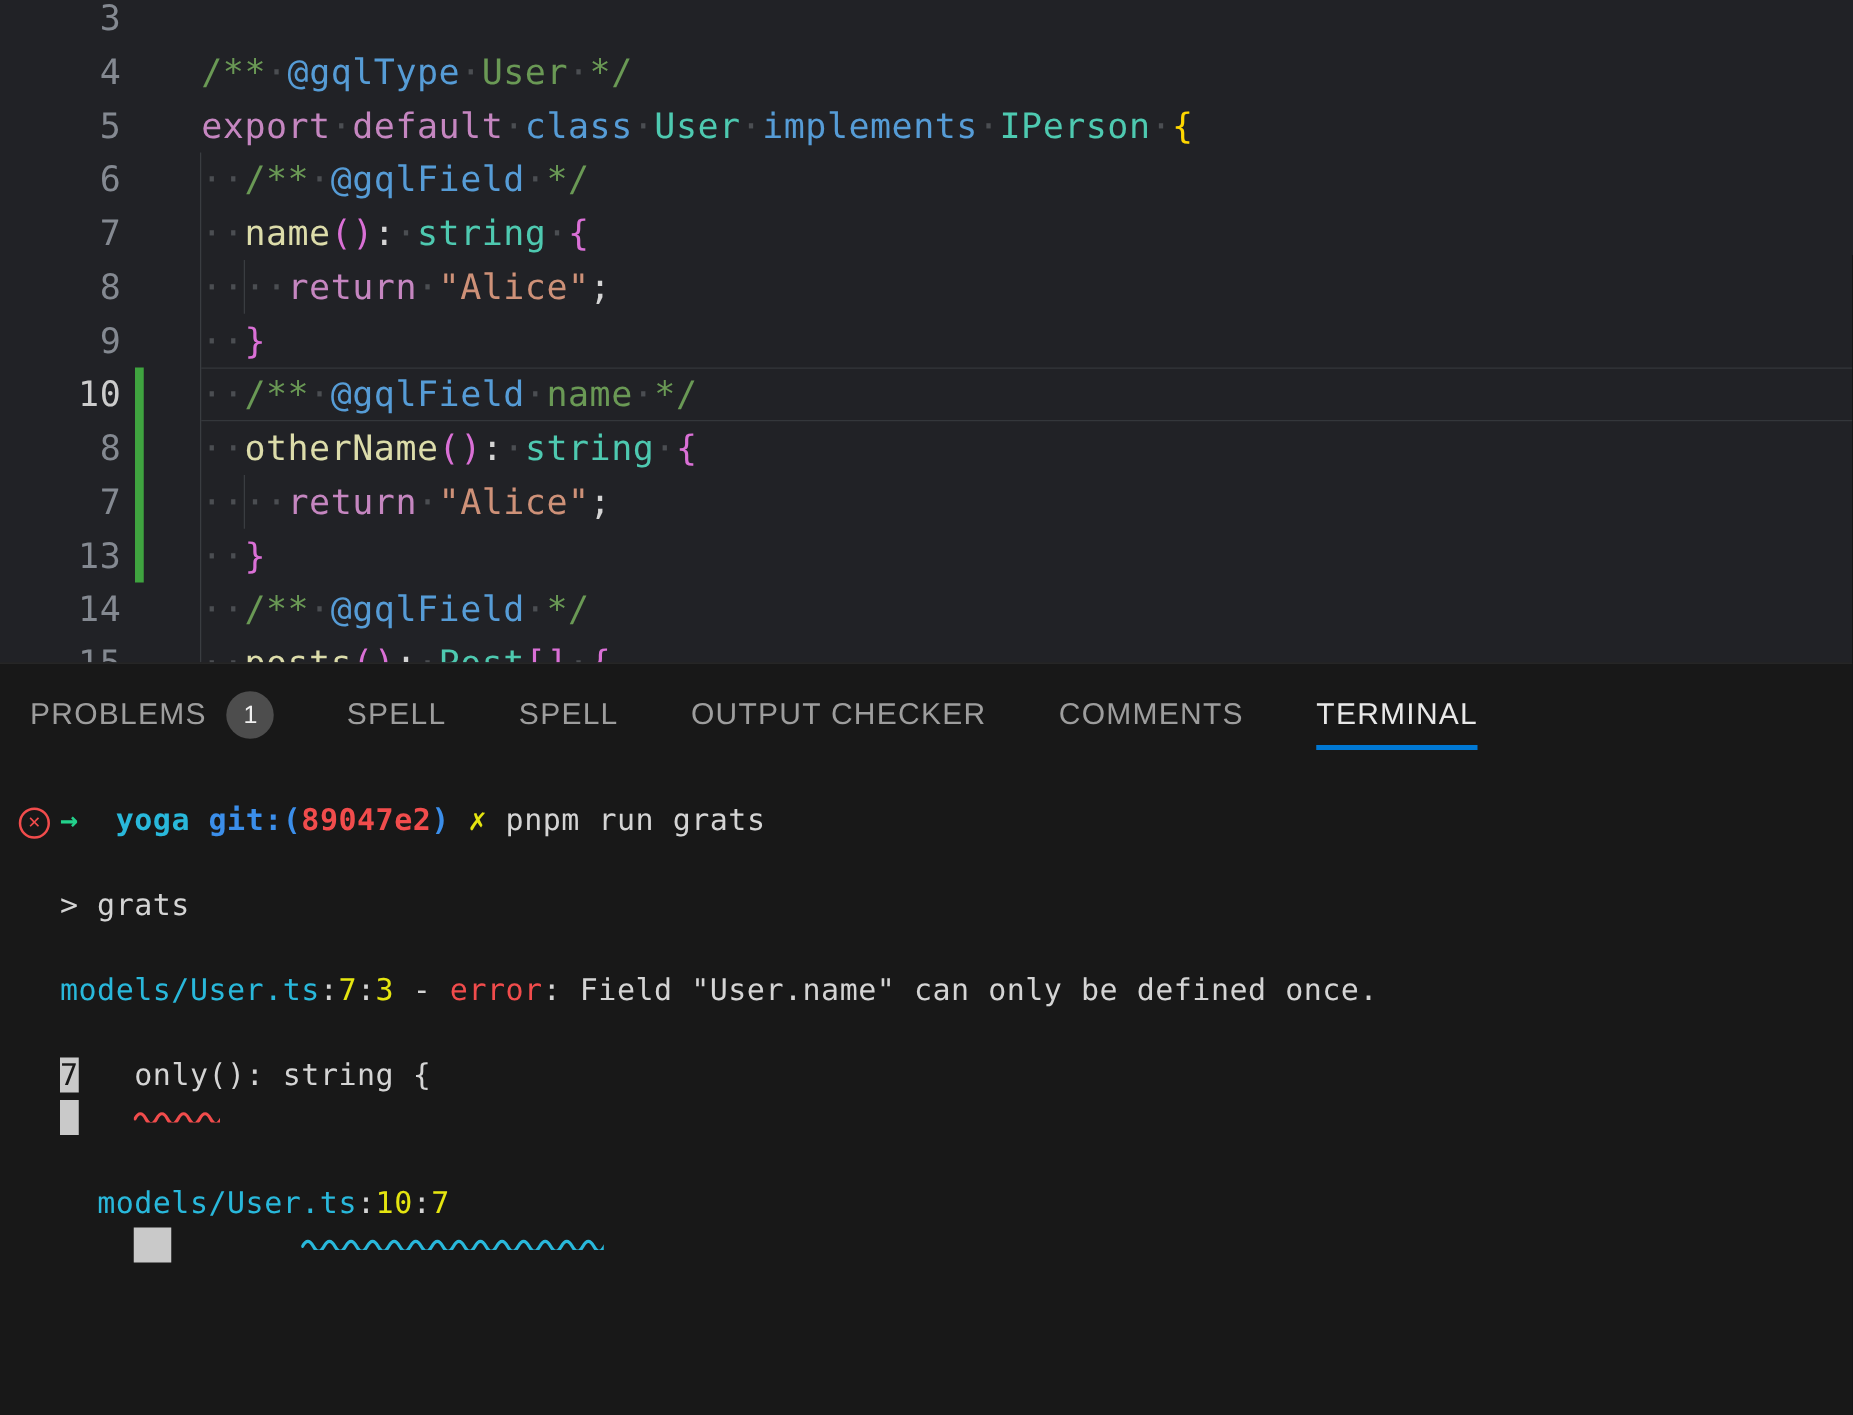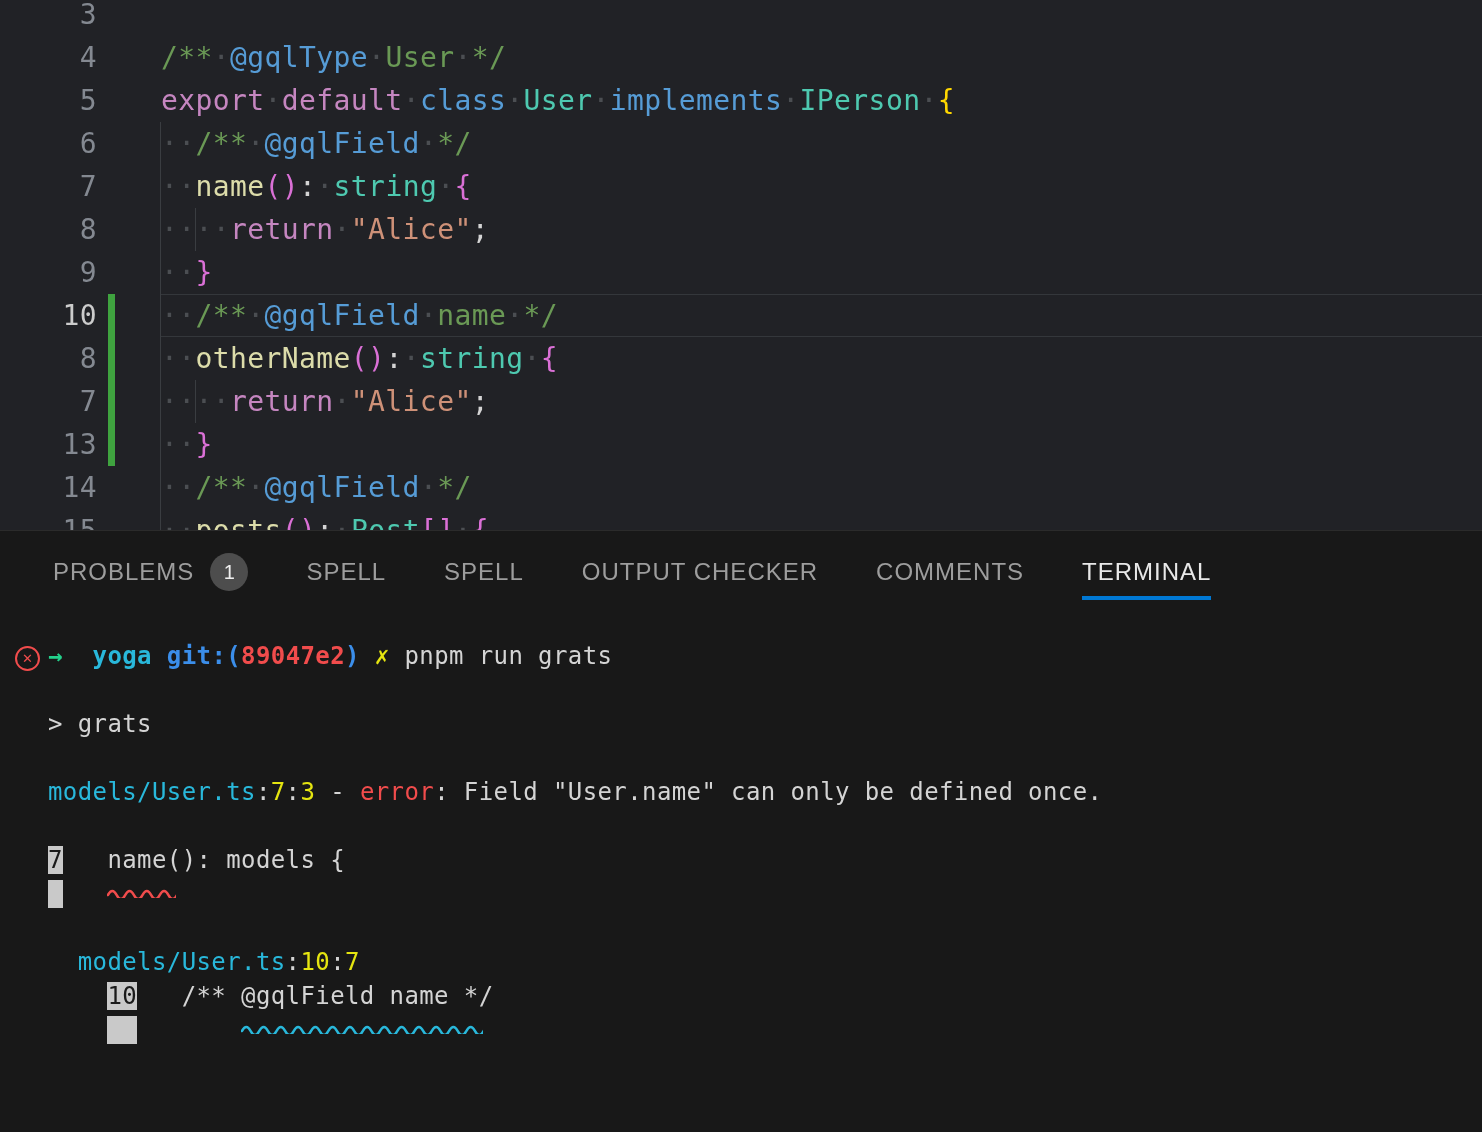--- a/index.html
+++ b/index.html
@@ -14,21 +14,21 @@
   .code{position:absolute;left:161px;top:-7px;right:0;}
   .code-line{height:43px;line-height:43px;white-space:pre;font-size:28px;letter-spacing:.4px;color:#d4d4d4;box-sizing:border-box;}
   .code-line.current{border-top:1px solid #34373b;border-bottom:1px solid #34373b;line-height:41px;}
   .ws{color:#4b4e52;}
   .guide{position:absolute;width:1px;background:#3a3d41;}
   .guide-0{left:-1px;top:129px;height:408px;}
   .guide-8{left:34px;top:215px;height:43px;}
   .guide-12{left:34px;top:387px;height:43px;}
   
   .panel{position:absolute;left:0;top:530px;right:0;bottom:0;background:#181818;border-top:1px solid #2b2b2b;box-sizing:border-box;}
-  .tabs{display:flex;align-items:center;height:82px;padding-left:53px;gap:58px;}
+  .tabs{display:flex;align-items:center;height:82px;padding-left:24px;gap:58px;}
   .tab{font-family:"Liberation Sans",sans-serif;font-size:24px;letter-spacing:1px;color:#9d9d9d;
        display:flex;align-items:center;gap:16px;padding:14px 0 10px 0;border-bottom:4px solid transparent;cursor:pointer;}
   .tab.active{color:#e8e8e8;border-bottom-color:#0078d4;}
   .badge{width:38px;height:38px;border-radius:50%;background:#4d4d4d;color:#efefef;font-size:20px;letter-spacing:0;
          display:flex;align-items:center;justify-content:center;}
   .terminal{position:absolute;left:0;top:82px;right:0;bottom:0;}
   .term-lines{position:absolute;left:48px;top:26px;right:0;}
   .term-line{height:34px;line-height:34px;white-space:pre;font-size:24px;letter-spacing:.4px;color:#d4d4d4;}
   .term-line .rev{background:#c9c9c9;color:#1a1a1a;}
   .wave{vertical-align:baseline;transform:translateY(-4px);}
@@ -102,27 +102,26 @@
       </div>
     <div class="terminal">
       <div class="cmd-dec">✕</div>
       <div class="term-lines" id="term">
           <div class="term-line"><span style="color: rgb(35, 209, 139); font-weight: bold;">→</span><span style="color: rgb(212, 212, 212);">  </span><span style="color: rgb(41, 184, 219); font-weight: bold;">yoga</span><span style="color: rgb(212, 212, 212);"> </span><span style="color: rgb(59, 142, 234); font-weight: bold;">git:(</span><span style="color: rgb(241, 76, 76); font-weight: bold;">89047e2</span><span style="color: rgb(59, 142, 234); font-weight: bold;">)</span><span style="color: rgb(212, 212, 212);"> </span><span style="color: rgb(229, 229, 16);">✗</span><span style="color: rgb(212, 212, 212);"> </span><span style="color: rgb(212, 212, 212);">pnpm run grats</span></div>
           <div class="term-line"></div>
           <div class="term-line"><span style="color: rgb(212, 212, 212);">&gt; grats</span></div>
           <div class="term-line"></div>
           <div class="term-line"><span style="color: rgb(41, 184, 219);">models/User.ts</span><span style="color: rgb(212, 212, 212);">:</span><span style="color: rgb(229, 229, 16);">7</span><span style="color: rgb(212, 212, 212);">:</span><span style="color: rgb(229, 229, 16);">3</span><span style="color: rgb(212, 212, 212);"> - </span><span style="color: rgb(241, 76, 76);">error</span><span style="color: rgb(212, 212, 212);">: Field "User.name" can only be defined once.</span></div>
           <div class="term-line"></div>
-          <div class="term-line"><span class="rev">7</span><span style="color: rgb(212, 212, 212);">   </span><span style="color: rgb(212, 212, 212);">name(): models {</span></div>
+          <div class="term-line"><span class="rev">7</span><span style="color: rgb(212, 212, 212);">   </span><span style="color: rgb(212, 212, 212);">only(): string {</span></div>
           <div class="term-line"><span class="rev"> </span><span style="color: rgb(212, 212, 212);">   </span><svg width="69.04" height="12" viewBox="0 0 69.04 12" class="wave">
               <path d="M1 9 q4.32 -8 8.63 0 q4.32 8 8.63 0 q4.32 -8 8.63 0 q4.32 8 8.63 0 q4.32 -8 8.63 0 q4.32 8 8.63 0 q4.32 -8 8.63 0 q4.32 8 8.63 0" fill="none" stroke="#f14c4c" stroke-width="2.6" stroke-linecap="round"></path>
             </svg></div>
           <div class="term-line"></div>
           <div class="term-line"><span style="color: rgb(212, 212, 212);">  </span><span style="color: rgb(41, 184, 219);">models/User.ts</span><span style="color: rgb(212, 212, 212);">:</span><span style="color: rgb(229, 229, 16);">10</span><span style="color: rgb(212, 212, 212);">:</span><span style="color: rgb(229, 229, 16);">7</span></div>
-          <div class="term-line"><span style="color: rgb(212, 212, 212);">    </span><span class="rev">10</span><span style="color: rgb(212, 212, 212);">   </span><span style="color: rgb(212, 212, 212);">/** @gqlField name */</span></div>
           <div class="term-line"><span style="color: rgb(212, 212, 212);">    </span><span class="rev">  </span><span style="color: rgb(212, 212, 212);">       </span><svg width="241.64000000000001" height="12" viewBox="0 0 241.64000000000001 12" class="wave">
               <path d="M1 9 q4.32 -8 8.63 0 q4.32 8 8.63 0 q4.32 -8 8.63 0 q4.32 8 8.63 0 q4.32 -8 8.63 0 q4.32 8 8.63 0 q4.32 -8 8.63 0 q4.32 8 8.63 0 q4.32 -8 8.63 0 q4.32 8 8.63 0 q4.32 -8 8.63 0 q4.32 8 8.63 0 q4.32 -8 8.63 0 q4.32 8 8.63 0 q4.32 -8 8.63 0 q4.32 8 8.63 0 q4.32 -8 8.63 0 q4.32 8 8.63 0 q4.32 -8 8.63 0 q4.32 8 8.63 0 q4.32 -8 8.63 0 q4.32 8 8.63 0 q4.32 -8 8.63 0 q4.32 8 8.63 0 q4.32 -8 8.63 0 q4.32 8 8.63 0 q4.32 -8 8.63 0 q4.32 8 8.63 0" fill="none" stroke="#29b8db" stroke-width="2.6" stroke-linecap="round"></path>
             </svg></div>
         </div>
     </div>
   </div>
 
 </div>
 
 </body></html>

